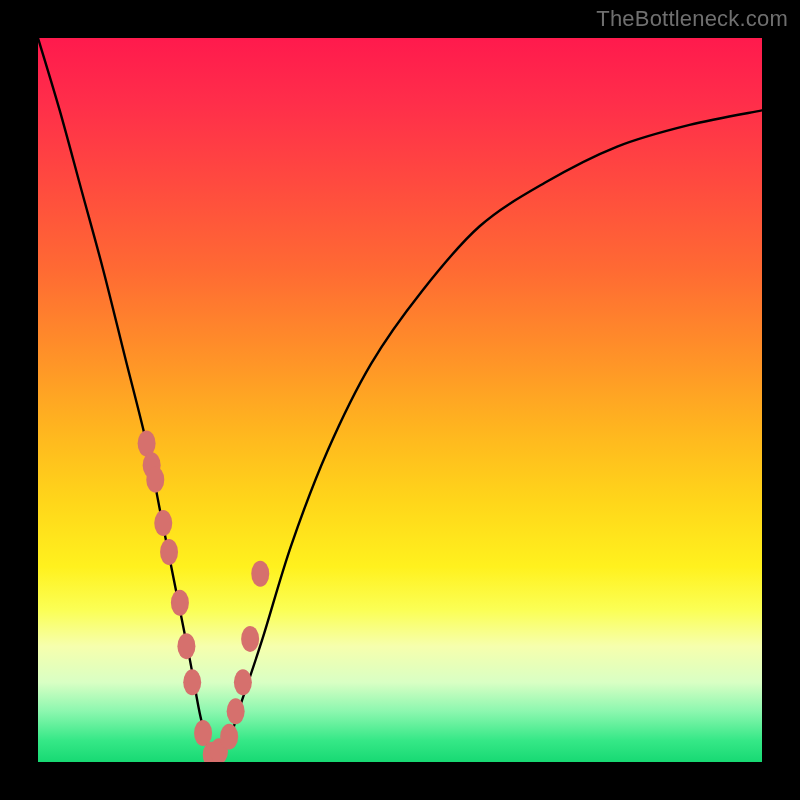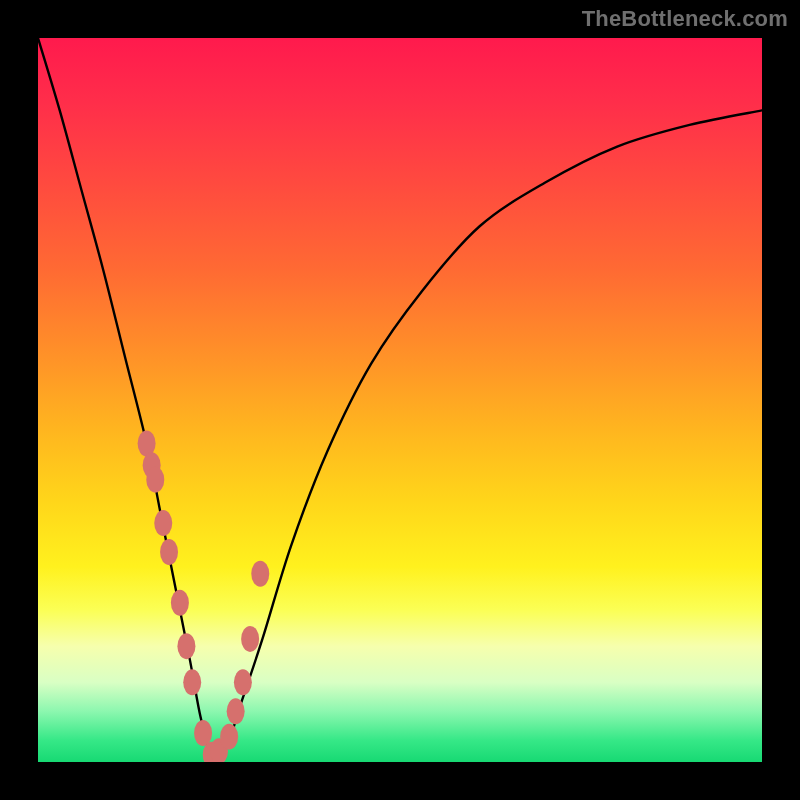--- a/index.html
+++ b/index.html
@@ -50,21 +50,21 @@
       #36e887 97%,
       #17d973 100%
     );
   }
   .watermark {
     position: absolute;
     top: 6px;
     right: 12px;
     color: #6f6f6f;
     font-size: 22px;
-    font-weight: 700;
+    font-weight: 400;
     letter-spacing: 0.2px;
     user-select: none;
   }
   svg.curves {
     position: absolute;
     left: 0;
     top: 0;
     width: 100%;
     height: 100%;
   }

